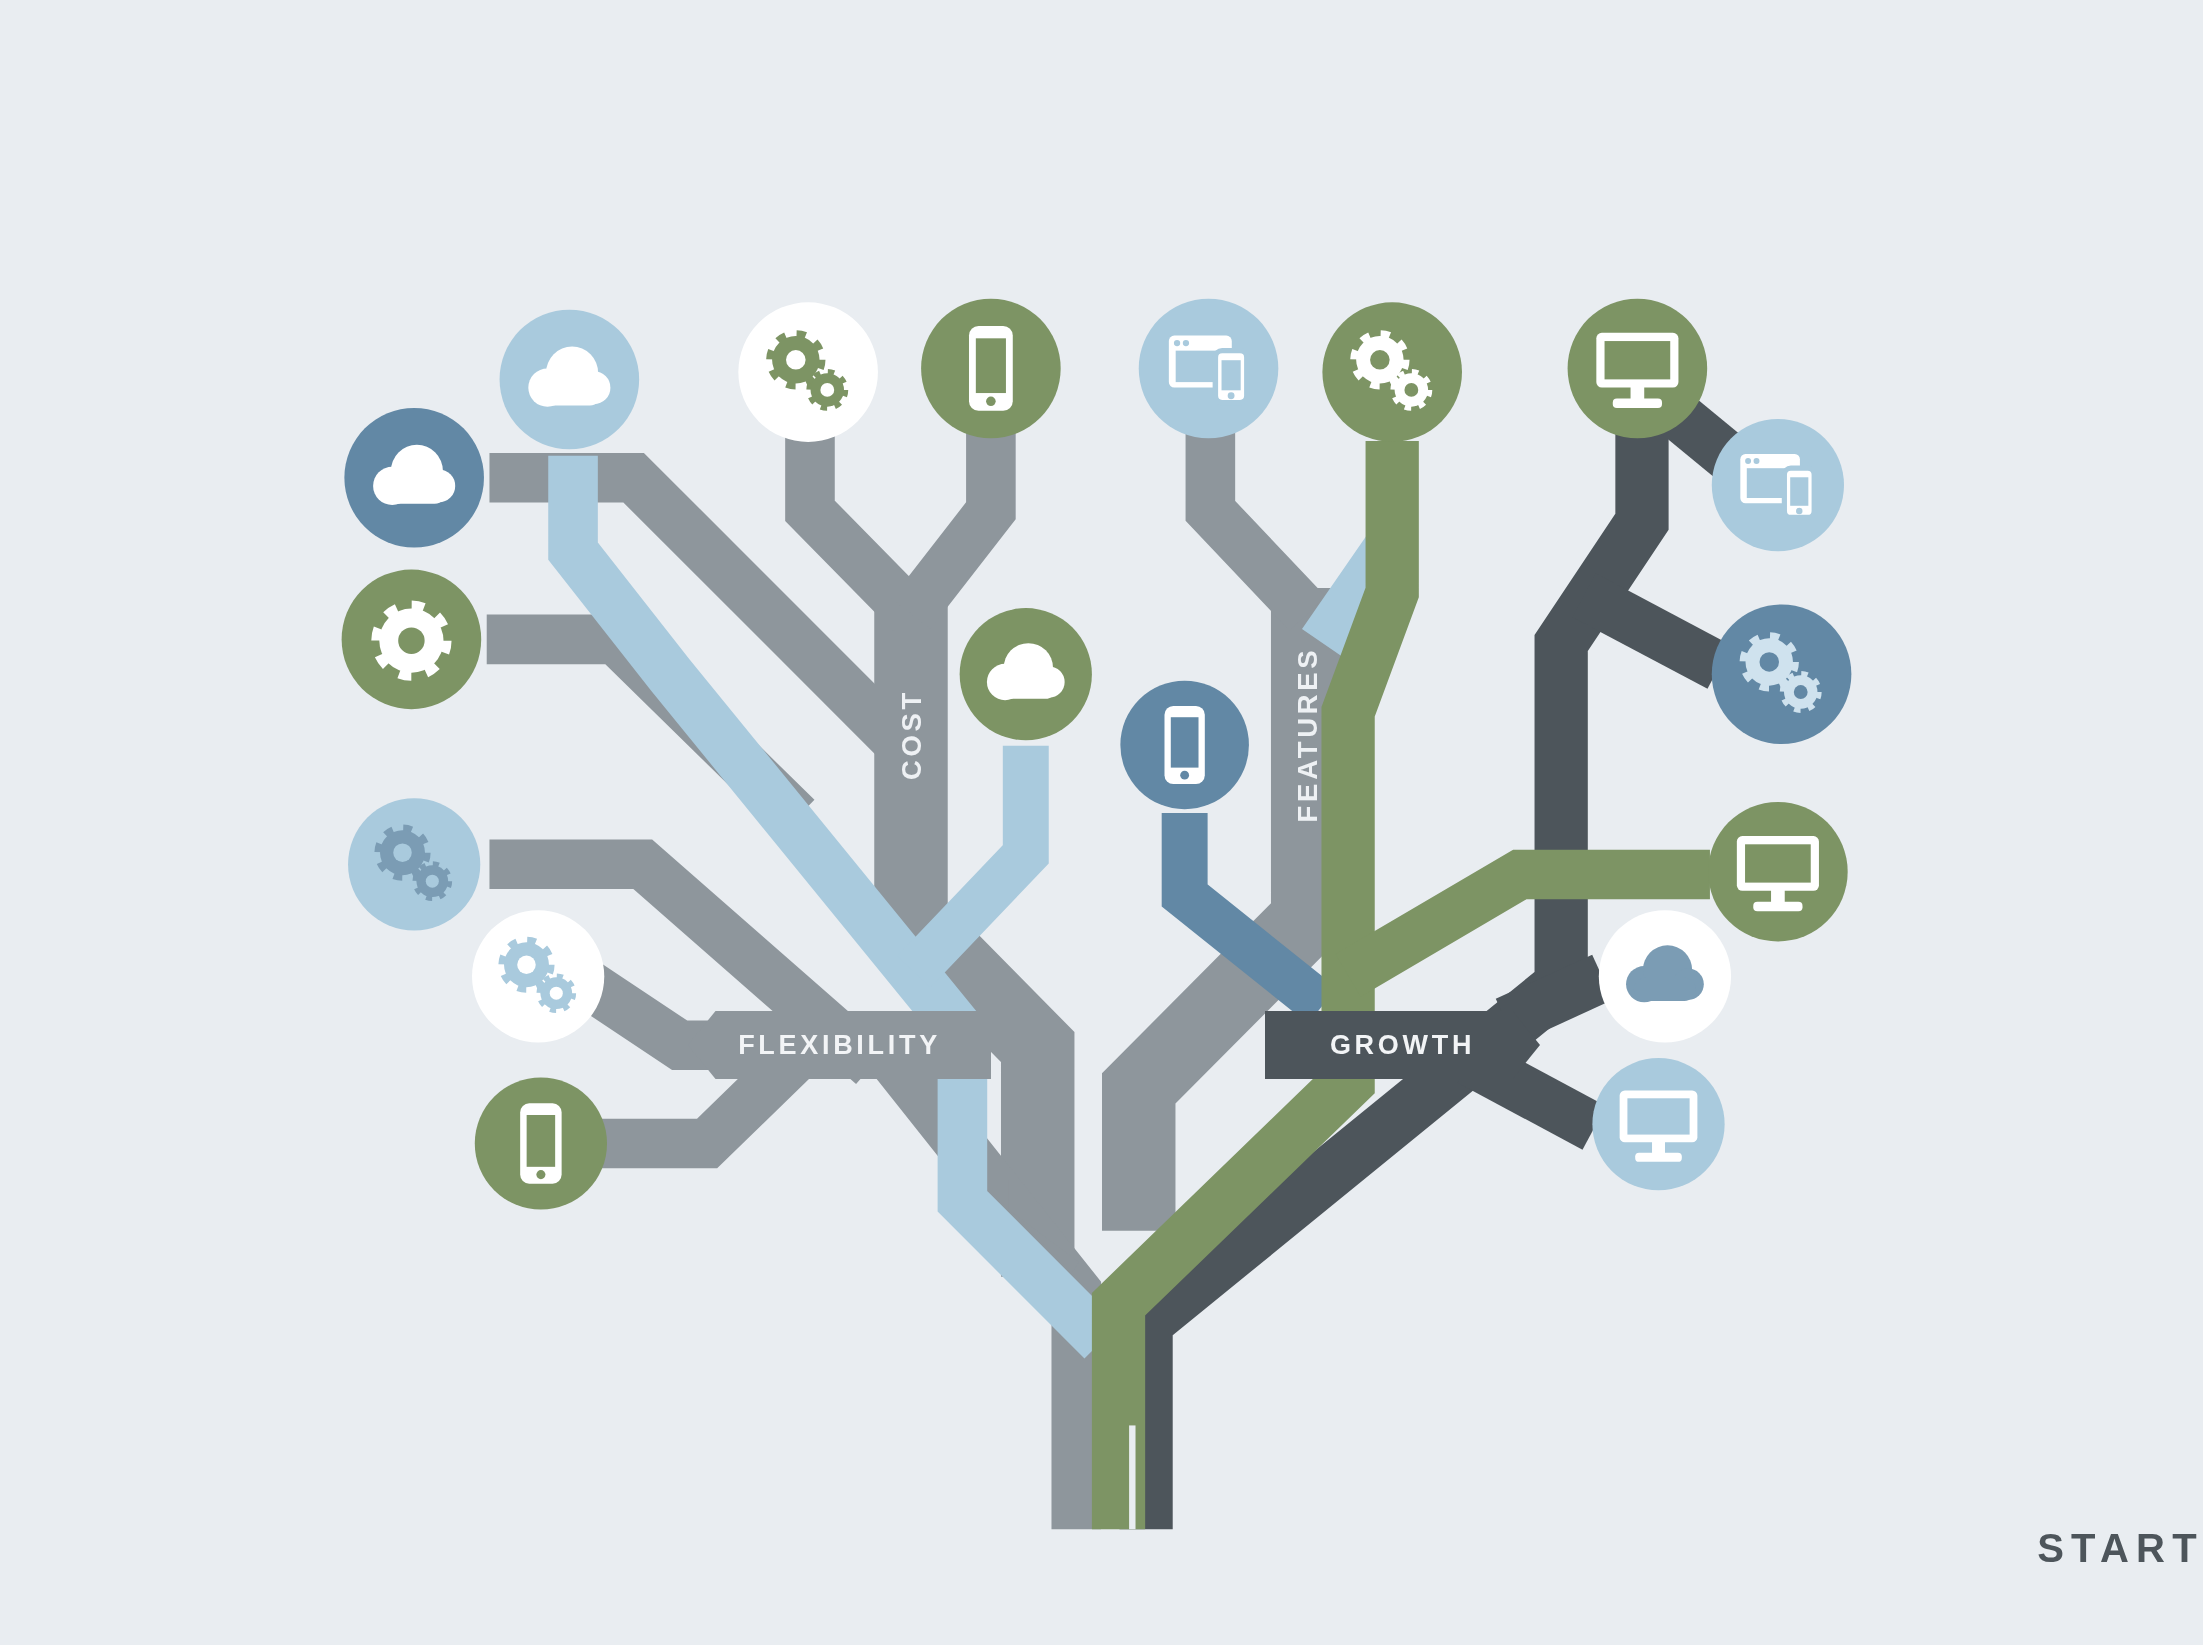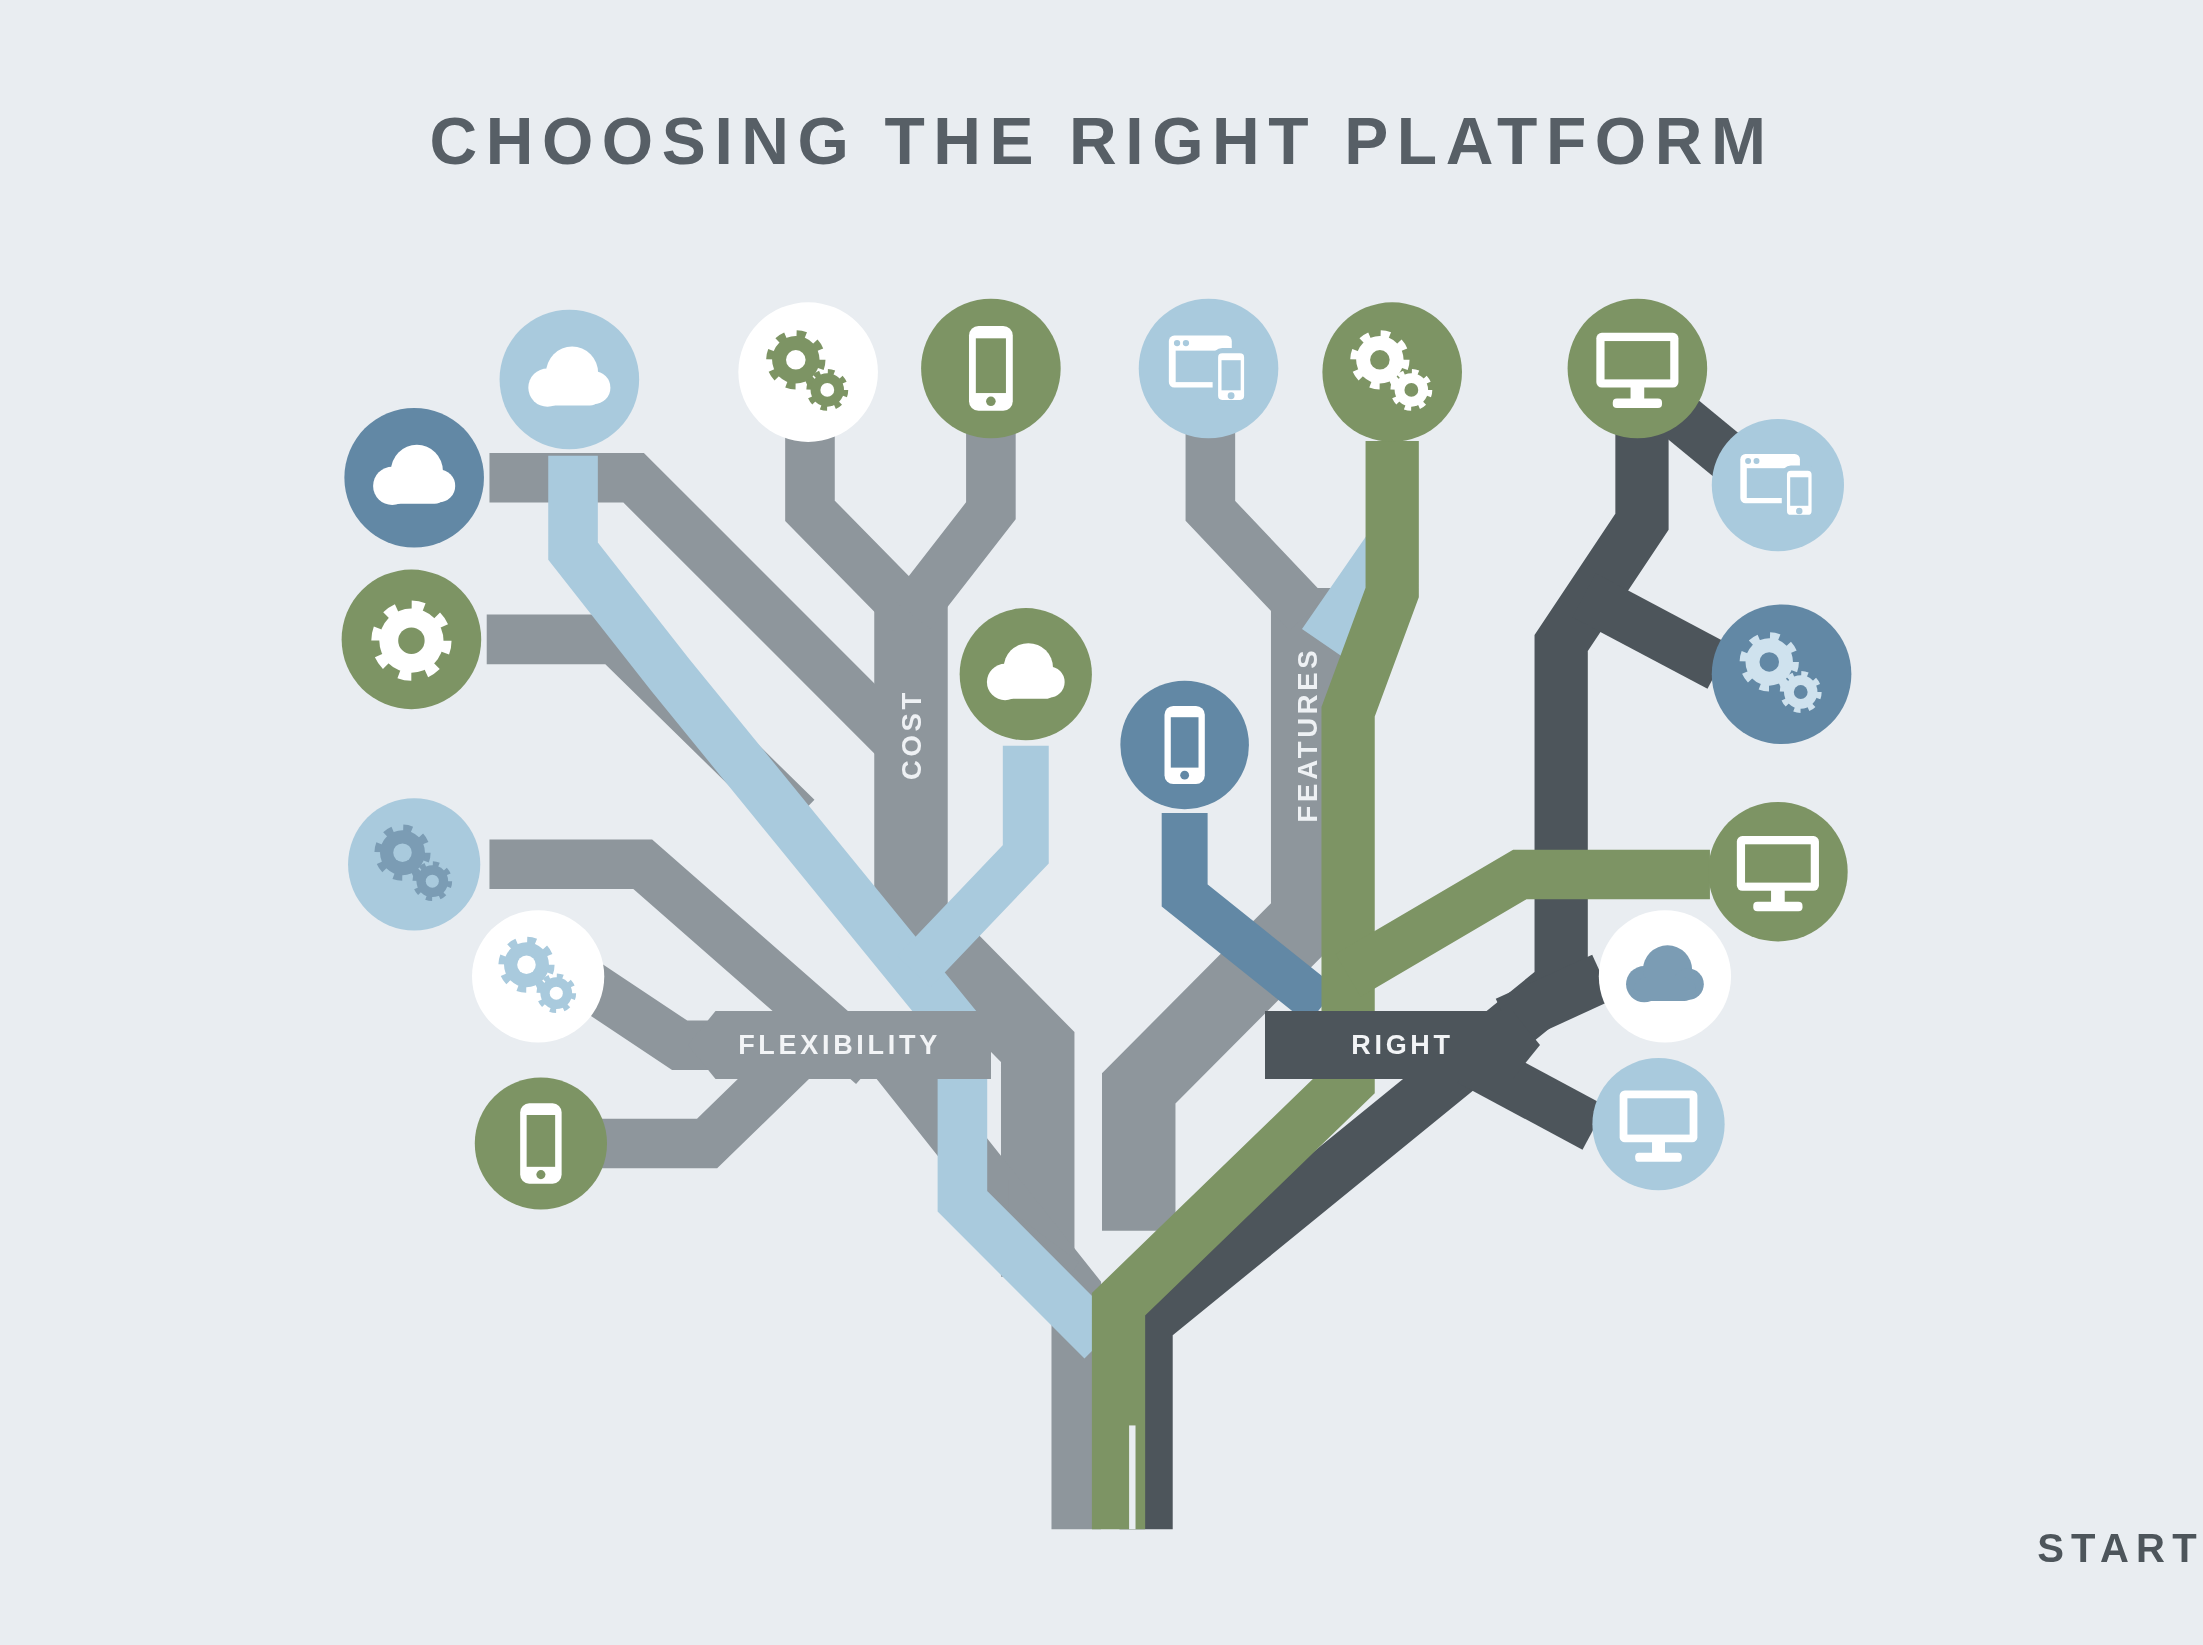--- a/index.html
+++ b/index.html
@@ -271,23 +271,22 @@
           <g transform="scale(1.411)">
             <rect x="-30" y="-26" width="60" height="40" rx="4" fill="#ffffff"></rect>
             <rect x="-24" y="-20" width="48" height="28" rx="0" fill="#a9cadd"></rect>
             <rect x="-5" y="13" width="10" height="10" rx="0" fill="#ffffff"></rect>
             <rect x="-18" y="22" width="36" height="7" rx="3" fill="#ffffff"></rect>
           </g>
         </g>
       </g>
   </svg>
 
-  <div class="title">CHOOSING THE RIGHT PLATFORM</div>
 
   <div class="vlabel cost">COST</div>
   <div class="vlabel features">FEATURES</div>
 
   <div class="ribbon ribbon-flex">FLEXIBILITY</div>
-  <div class="ribbon ribbon-growth">RIGHT</div>
+  <div class="ribbon ribbon-growth">GROWTH</div>
 
   <div class="start">START</div>
 </div>
 
 
 </body></html>

